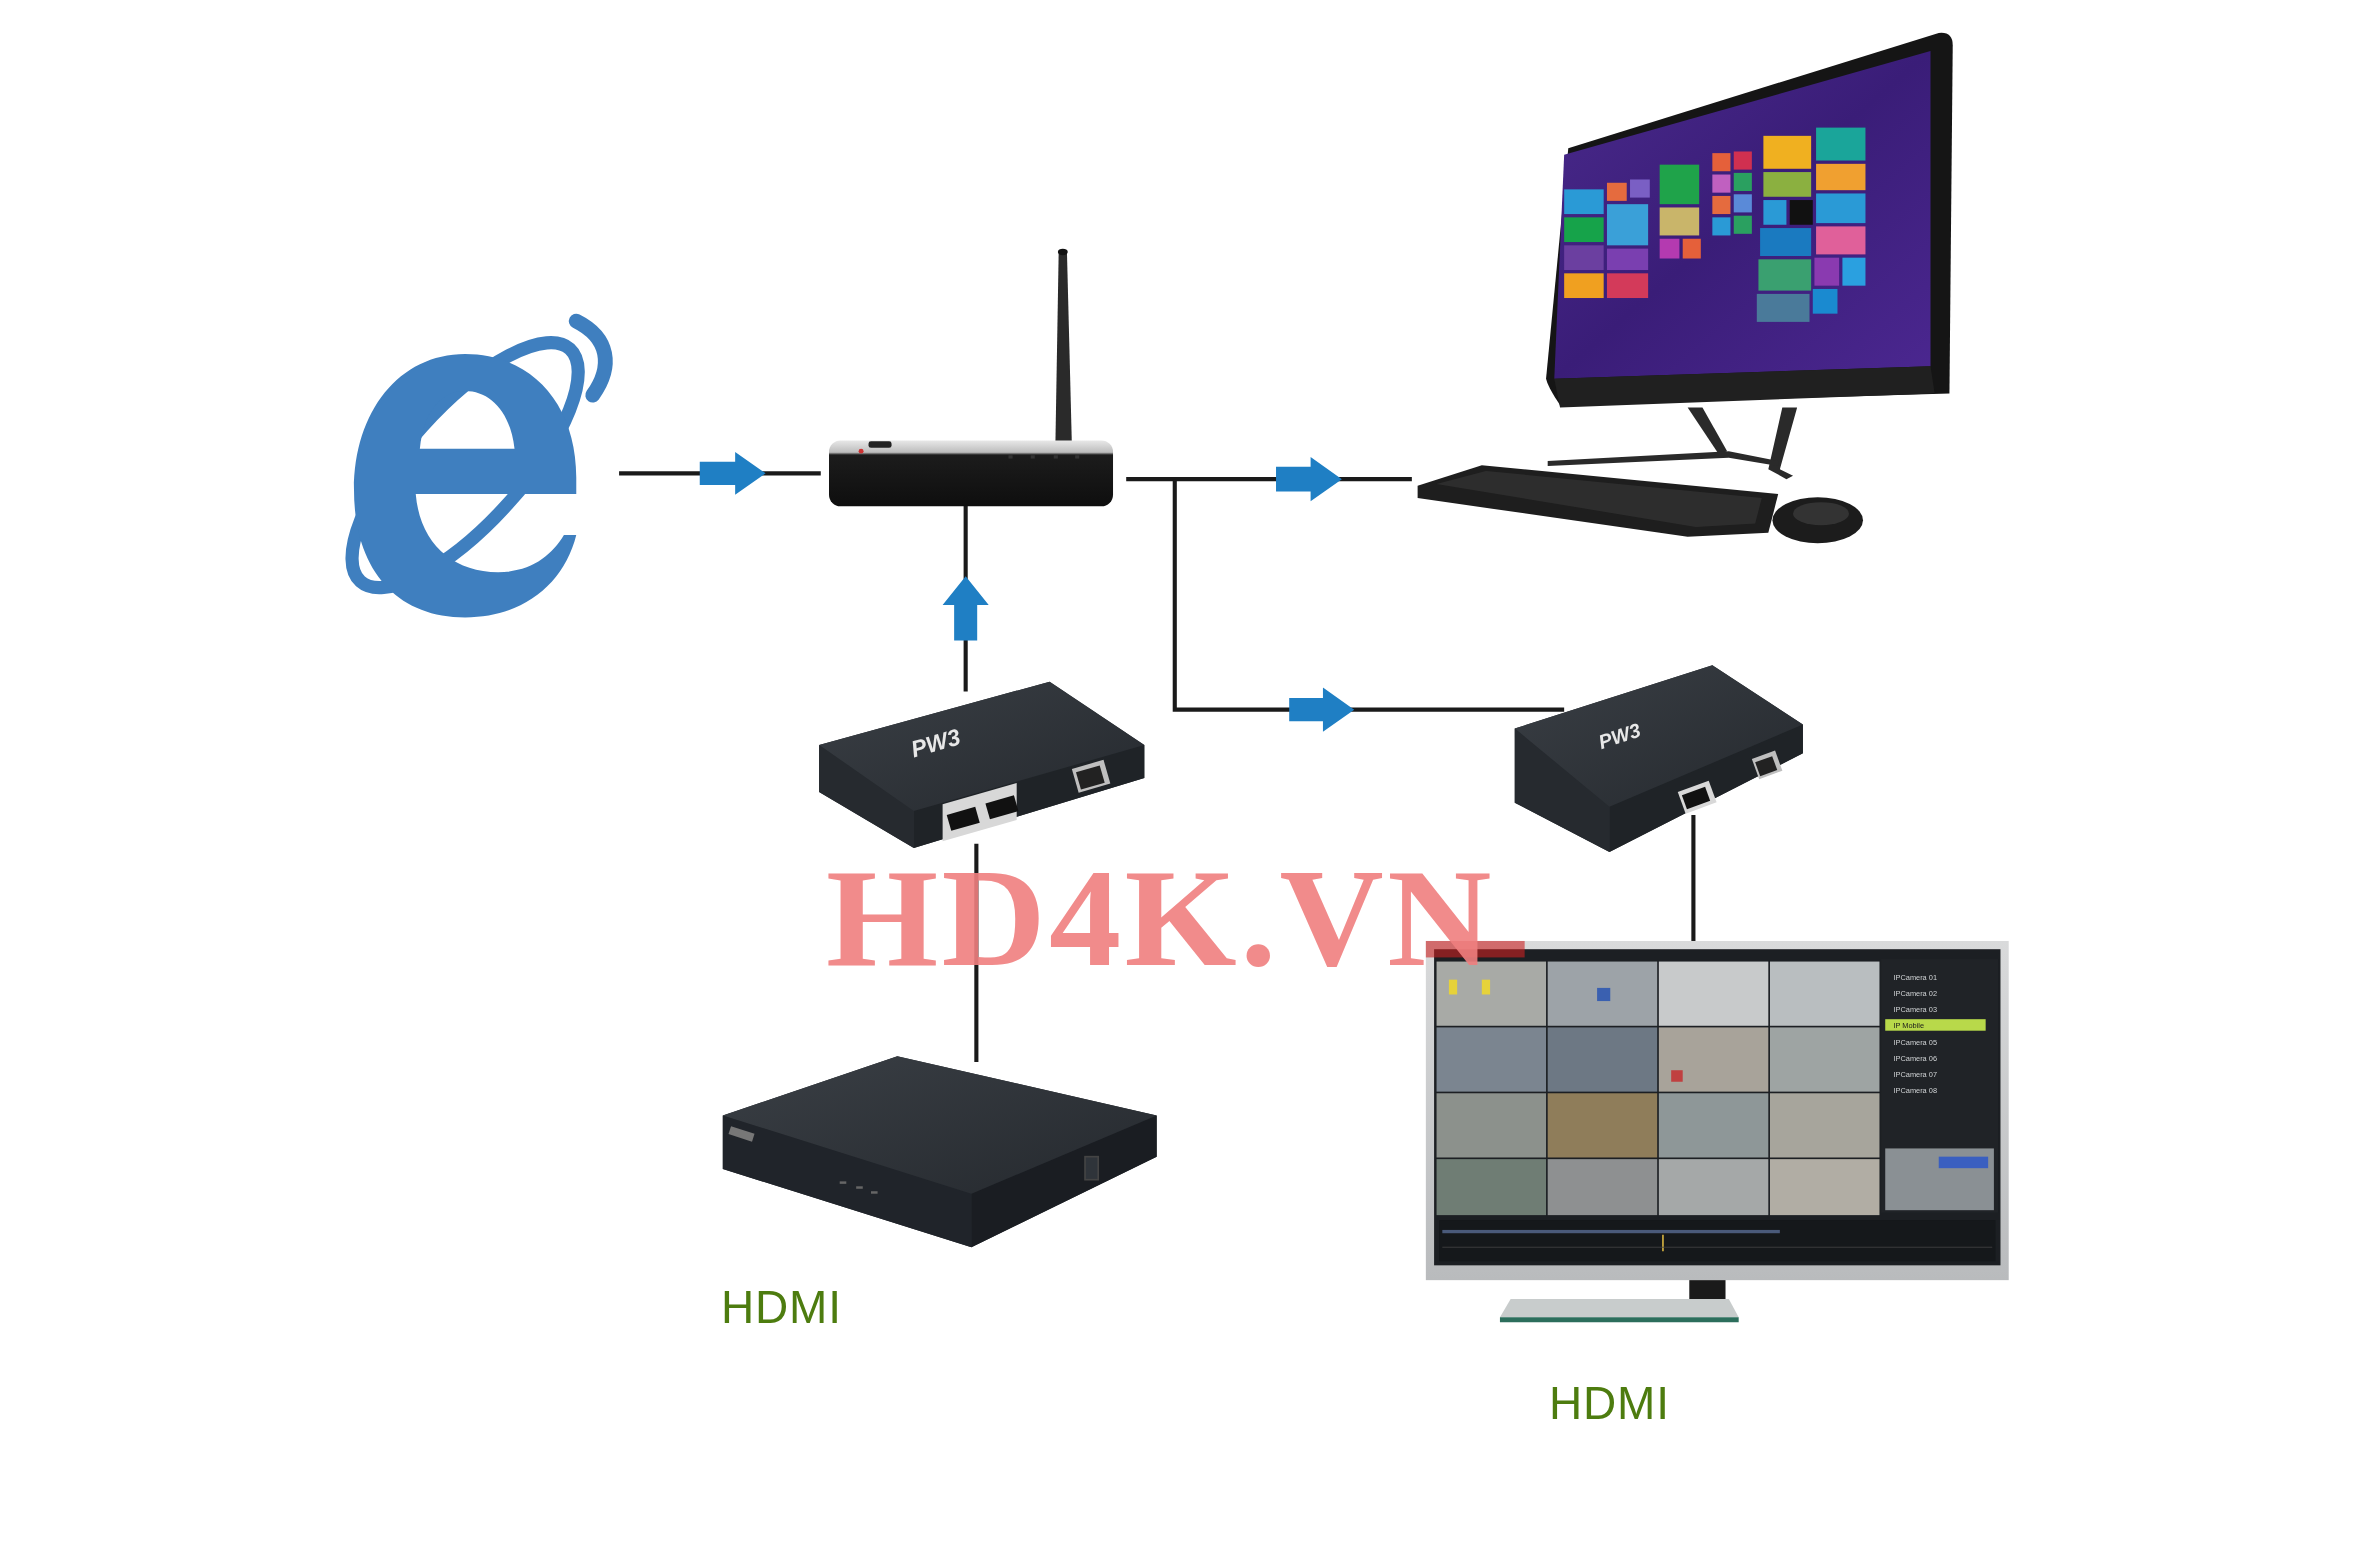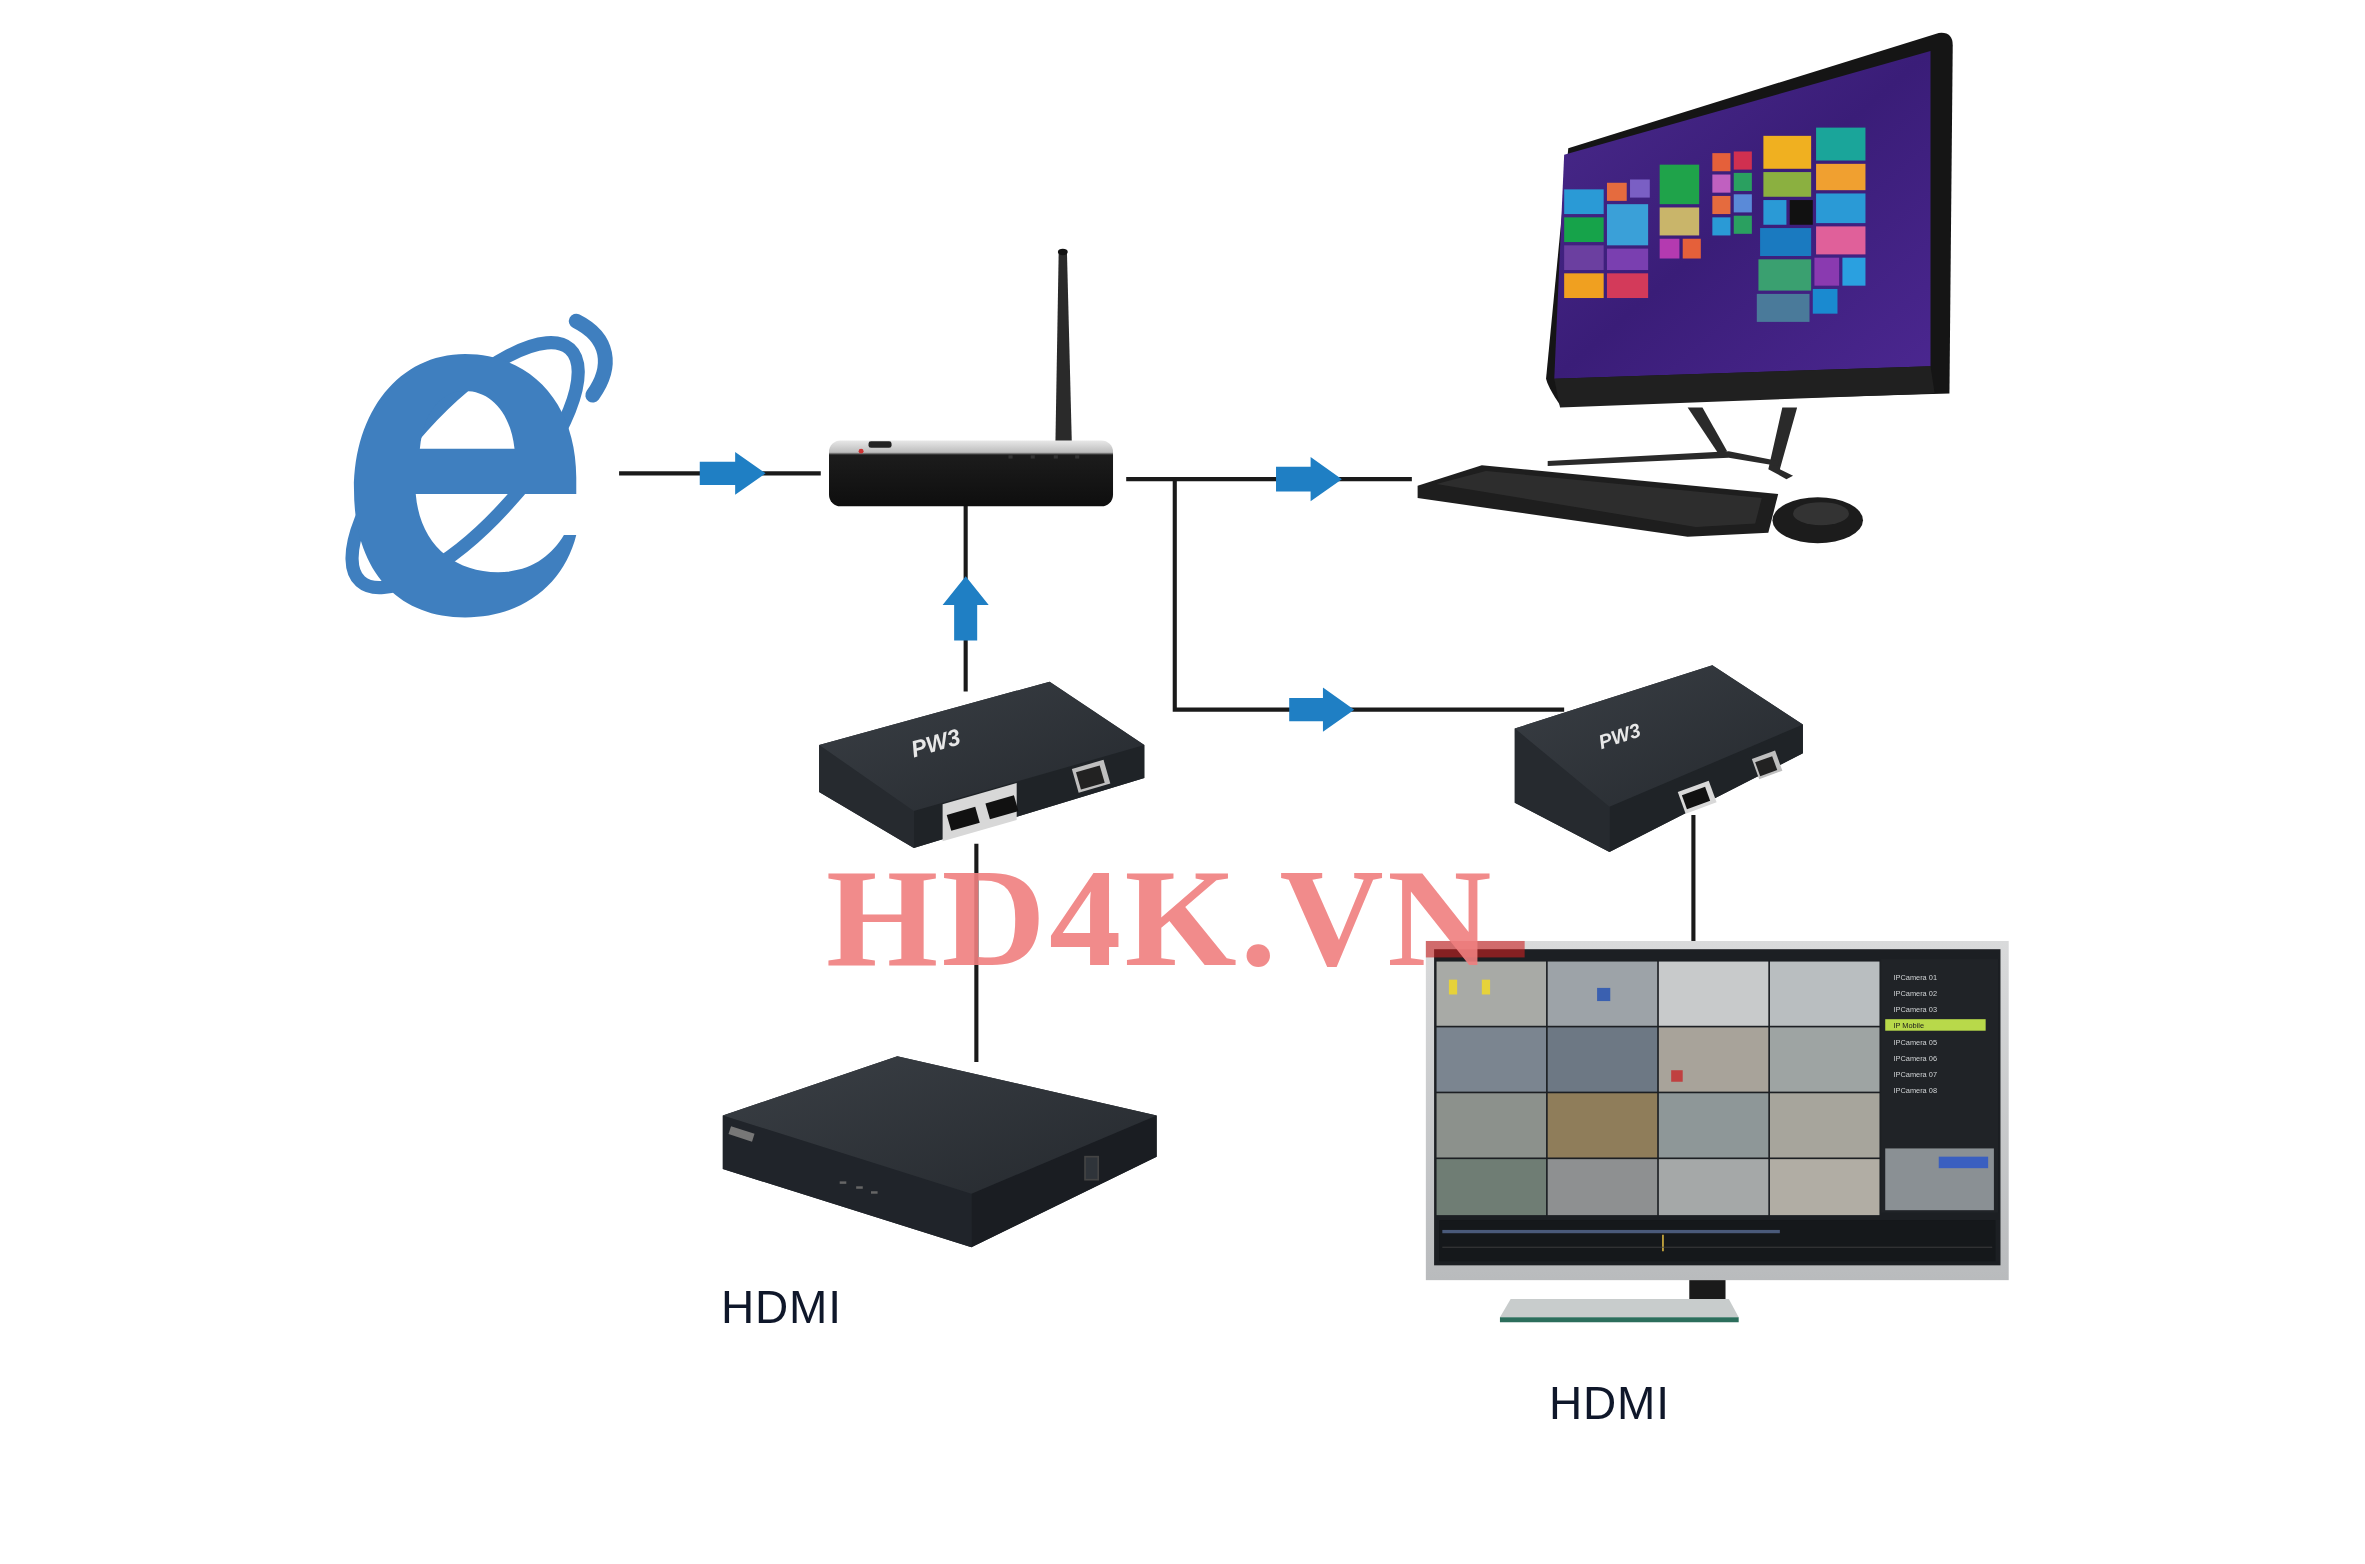--- a/index.html
+++ b/index.html
@@ -1,20 +1,20 @@
 <!DOCTYPE html>
 <html style="font-size:13px"><head>
 <meta charset="utf-8">
 <style>
   html, body { margin:0; padding:0; background:#ffffff; }
   body { width:2366px; height:1565px; position:relative; overflow:hidden;
          font-family:"Liberation Sans", sans-serif; }
   #stage { position:absolute; left:0; top:0; width:2366px; height:1565px; }
   .label { position:absolute; font-family:"Liberation Sans", sans-serif;
-           font-size:46px; color:#0f172a; letter-spacing:0.8px; line-height:1; }
+           font-size:46px; color:#4d7c0f; letter-spacing:0.8px; line-height:1; }
   .watermark { position:absolute; left:826px; top:848px; font-family:"Liberation Serif", serif;
                font-weight:bold; font-size:140px; color:#f07f7f; opacity:0.9;
                letter-spacing:3.3px; line-height:1; transform:scaleX(1.03); transform-origin:left top; }
   .cam-list text { font-family:"Liberation Sans", sans-serif; }
 </style>
 </head>
 <body>
 
 <svg id="stage" width="2366" height="1565" viewBox="0 0 2874 1901" xmlns="http://www.w3.org/2000/svg">
   <defs>

